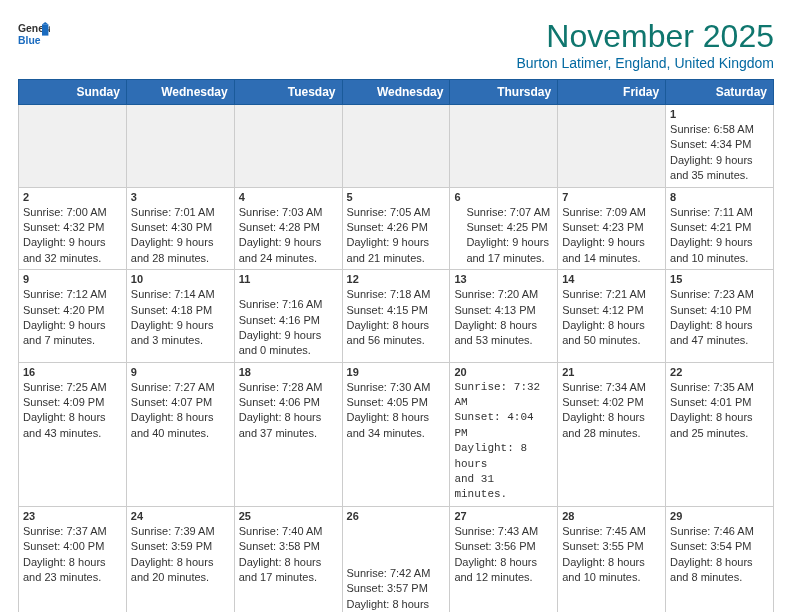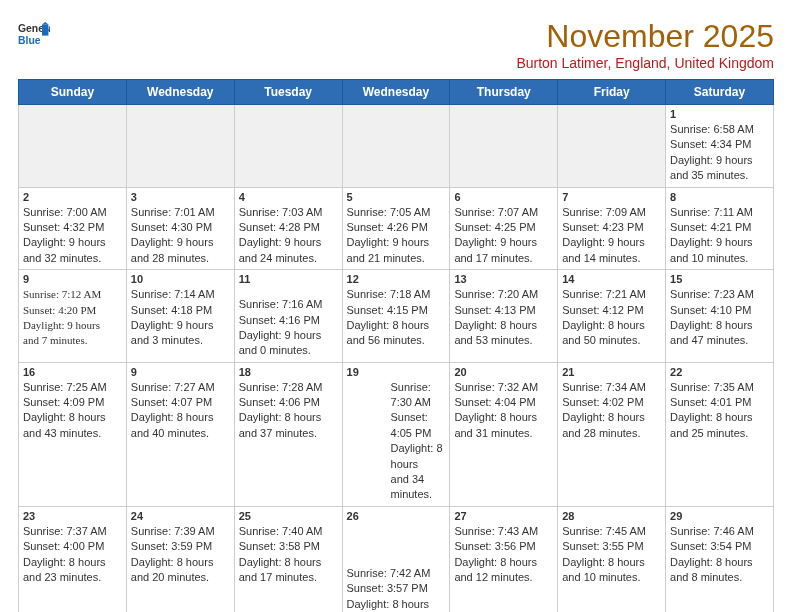--- a/index.html
+++ b/index.html
@@ -30,38 +30,38 @@
     .logo-icon {
       width: 32px;
       height: 32px;
       margin-right: 2px;
     }
     .title-area {
       text-align: right;
     }
     .month-title {
       font-size: 32px;
-      color: #a16207;
+      color: #0f766e;
       font-weight: normal;
     }
     .location-title {
       font-size: 14px;
-      color: #b91c1c;
+      color: #0369a1;
     }
     .calendar-table {
       width: 100%;
       border-collapse: collapse;
       border: 1px solid #ccc;
     }
     .calendar-table th {
       background: #2e6db4;
       color: #fff;
       font-size: 12px;
       font-weight: bold;
-      text-align: center;
+      text-align: right;
       padding: 5px 6px;
       border: 1px solid #1a5a9a;
     }
     .calendar-table td {
       vertical-align: top;
       border: 1px solid #ccc;
       padding: 3px 4px;
       font-size: 9.5px;
       color: #333;
       background: #fff;
@@ -159,21 +159,21 @@
           </td>
           <td>
             <span class="day-number">5</span>
             <div class="day-info" style="white-space: pre-line;">Sunrise: 7:05 AM
 Sunset: 4:26 PM
 Daylight: 9 hours
 and 21 minutes.</div>
           </td>
           <td>
             <span class="day-number">6</span>
-            <div class="day-info" style="white-space: pre-line;">Sunrise: 7:07 AM
+            <div class="day-info" style="white-space: pre-line; margin-left: 12px;">Sunrise: 7:07 AM
 Sunset: 4:25 PM
 Daylight: 9 hours
 and 17 minutes.</div>
           </td>
           <td>
             <span class="day-number">7</span>
             <div class="day-info" style="white-space: pre-line;">Sunrise: 7:09 AM
 Sunset: 4:23 PM
 Daylight: 9 hours
 and 14 minutes.</div>
@@ -182,21 +182,21 @@
             <span class="day-number">8</span>
             <div class="day-info" style="white-space: pre-line;">Sunrise: 7:11 AM
 Sunset: 4:21 PM
 Daylight: 9 hours
 and 10 minutes.</div>
           </td>
         </tr>
         <tr>
           <td>
             <span class="day-number">9</span>
-            <div class="day-info" style="white-space: pre-line; font-family: Liberation Serif, serif;">Sunrise: 7:12 AM
+            <div class="day-info" style="white-space: pre-line;">Sunrise: 7:12 AM
 Sunset: 4:20 PM
 Daylight: 9 hours
 and 7 minutes.</div>
           </td>
           <td>
             <span class="day-number">10</span>
             <div class="day-info" style="white-space: pre-line;">Sunrise: 7:14 AM
 Sunset: 4:18 PM
 Daylight: 9 hours
 and 3 minutes.</div>
@@ -254,28 +254,28 @@
           </td>
           <td>
             <span class="day-number">18</span>
             <div class="day-info" style="white-space: pre-line;">Sunrise: 7:28 AM
 Sunset: 4:06 PM
 Daylight: 8 hours
 and 37 minutes.</div>
           </td>
           <td>
             <span class="day-number">19</span>
-            <div class="day-info" style="white-space: pre-line; margin-left: 44px;">Sunrise: 7:30 AM
+            <div class="day-info" style="white-space: pre-line;">Sunrise: 7:30 AM
 Sunset: 4:05 PM
 Daylight: 8 hours
 and 34 minutes.</div>
           </td>
           <td>
             <span class="day-number">20</span>
-            <div class="day-info" style="white-space: pre-line;">Sunrise: 7:32 AM
+            <div class="day-info" style="white-space: pre-line; font-family: Liberation Mono, monospace;">Sunrise: 7:32 AM
 Sunset: 4:04 PM
 Daylight: 8 hours
 and 31 minutes.</div>
           </td>
           <td>
             <span class="day-number">21</span>
             <div class="day-info" style="white-space: pre-line;">Sunrise: 7:34 AM
 Sunset: 4:02 PM
 Daylight: 8 hours
 and 28 minutes.</div>

